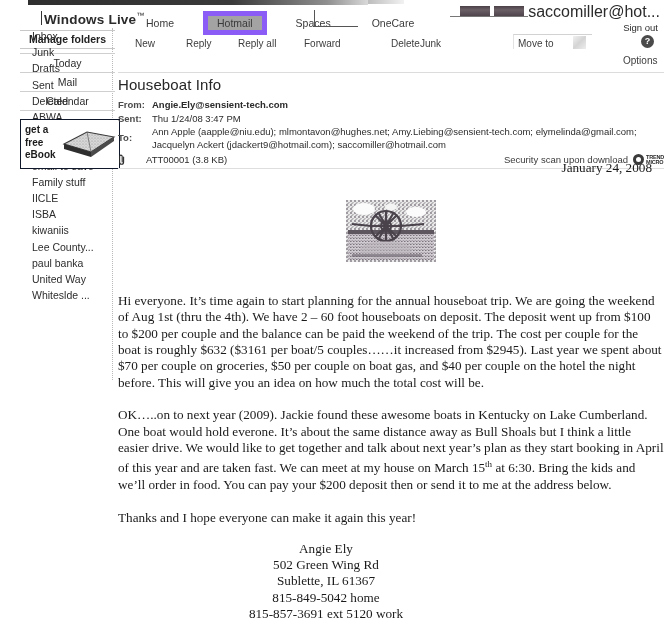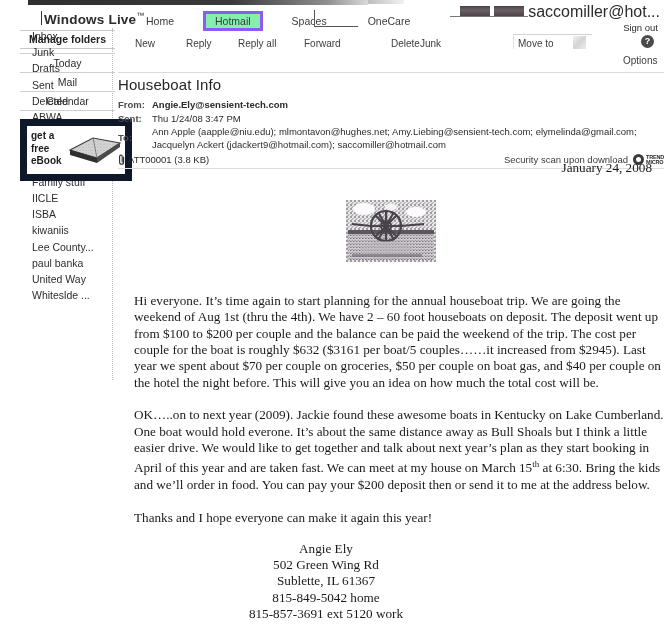--- a/index.html
+++ b/index.html
@@ -66,23 +66,23 @@
     gap: 17px;
   }
   .nav-tab {
     font-size: 10.5px;
     color: #3a3a3a;
     padding: 2px 12px;
     white-space: nowrap;
     cursor: pointer;
   }
   .nav-tab.selected {
-    border: 3px solid #8b5cf6;
+    border: 5px solid #8b5cf6;
     padding: 1px 9px;
-    background: #86efac;
+    background: #a3a3a3;
   }
   .nav-corner {
     position: absolute;
     left: 314px; top: 4px;
     width: 1px; height: 17px;
     background: #555;
   }
   .nav-corner-h {
     position: absolute;
     left: 314px; top: 20px;
@@ -238,21 +238,21 @@
     border-bottom: 1px solid #cfcfcf;
     cursor: pointer;
   }
 
   
   .ebook-ad {
     position: relative;
     margin-top: 8px;
     width: 98px;
     height: 48px;
-    border: 7px solid #0f172a;
+    border: 1px solid #0f172a;
     overflow: hidden;
     cursor: pointer;
     background: #fff;
   }
   .ebook-text {
     position: absolute;
     left: 4px; top: 4px;
     font-size: 10px;
     font-weight: bold;
     line-height: 12.5px;
@@ -296,21 +296,21 @@
 
   .attach-row {
     position: relative;
     display: flex;
     align-items: center;
     justify-content: space-between;
     margin-top: 3px;
     font-size: 9.5px;
     color: #2b2b2b;
   }
-  .attach-left { display: flex; align-items: center; gap: 2px; }
+  .attach-left { display: flex; align-items: center; gap: 20px; }
   .clip-icon {
     display: inline-block;
     width: 8px; height: 11px;
     position: relative;
   }
   .attach-right {
     display: flex;
     align-items: center;
     gap: 5px;
     font-size: 9.5px;
@@ -369,21 +369,21 @@
     text-align: center;
     margin: 0 0 18px 0;
   }
   .boat-photo {
     display: inline-block;
     width: 106px;
     height: 78px;
     position: relative;
     overflow: hidden;
   }
-  .para { margin: 0 0 16px 16px; font-family: Liberation Serif, serif; }
+  .para { margin: 0 0 16px 0; font-family: Liberation Serif, serif; }
   .para.tight { margin-bottom: 15px; }
   sup { font-size: 9px; vertical-align: super; }
   .signature {
     text-align: center;
     line-height: 16.2px;
     padding-right: 130px;
     margin-top: 2px;
   }
 </style>
 </head>

